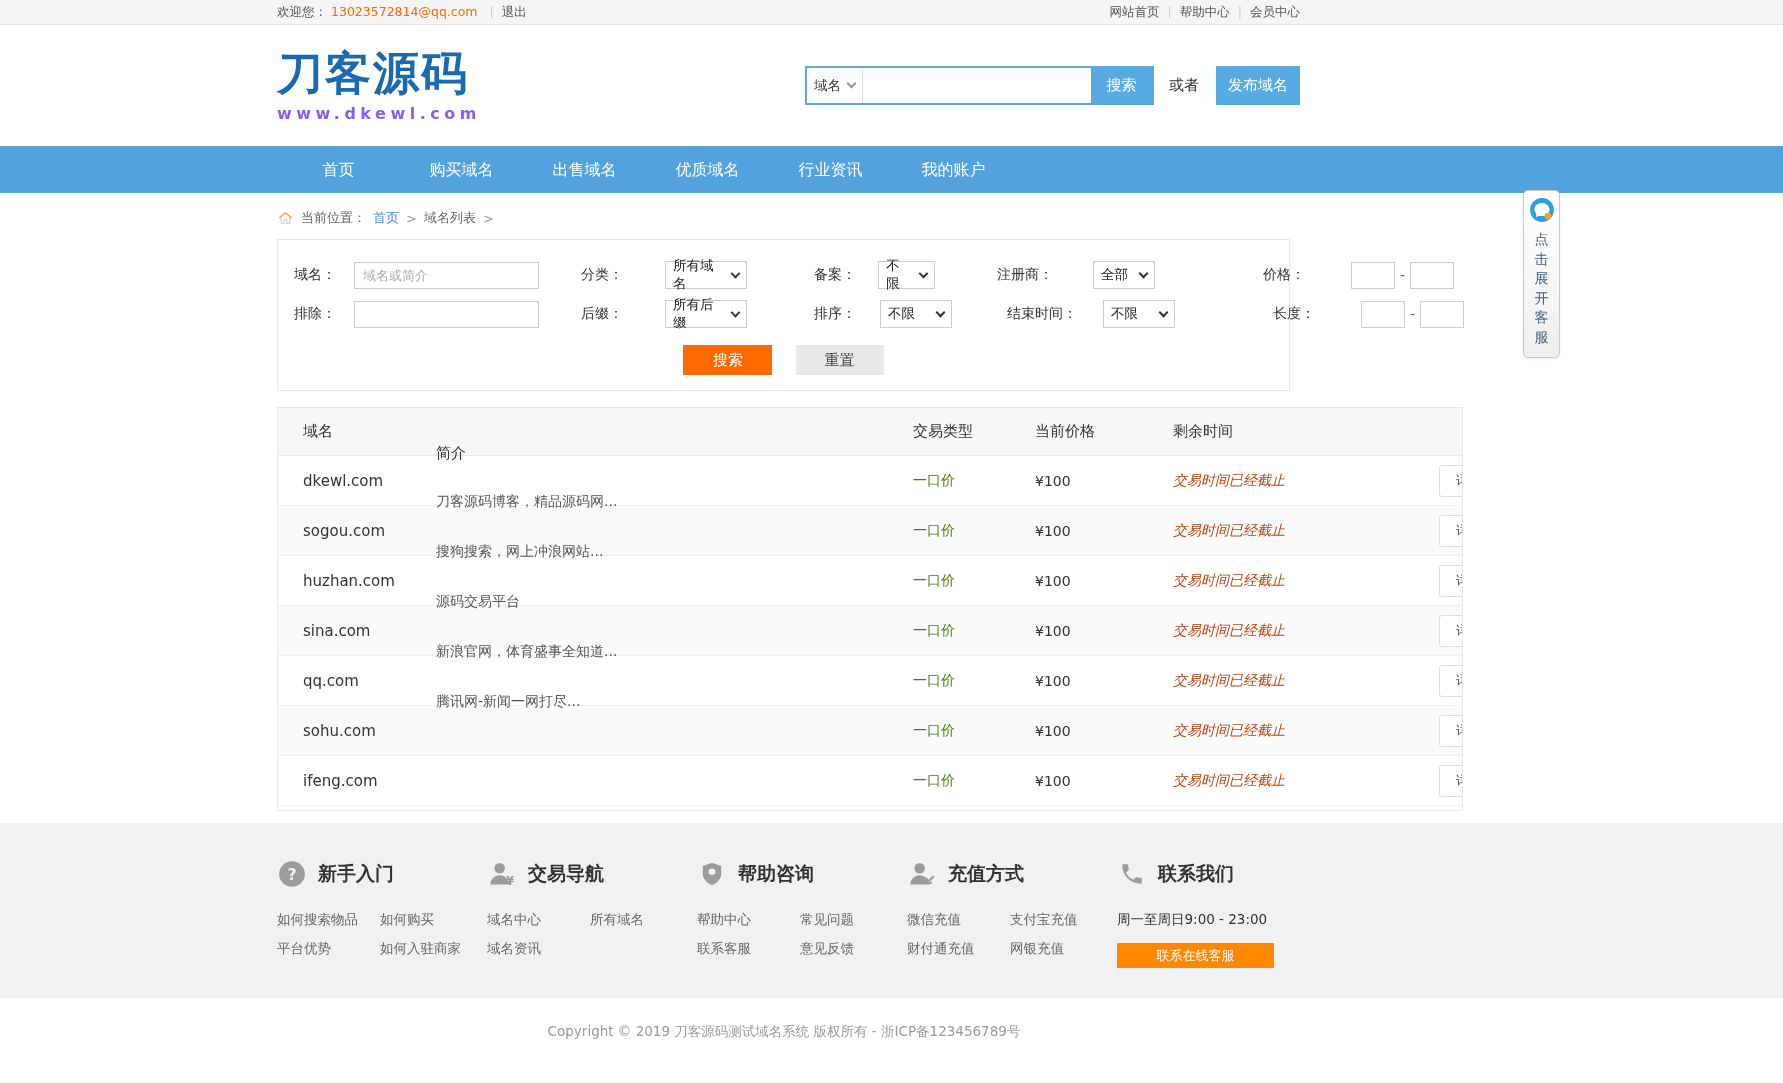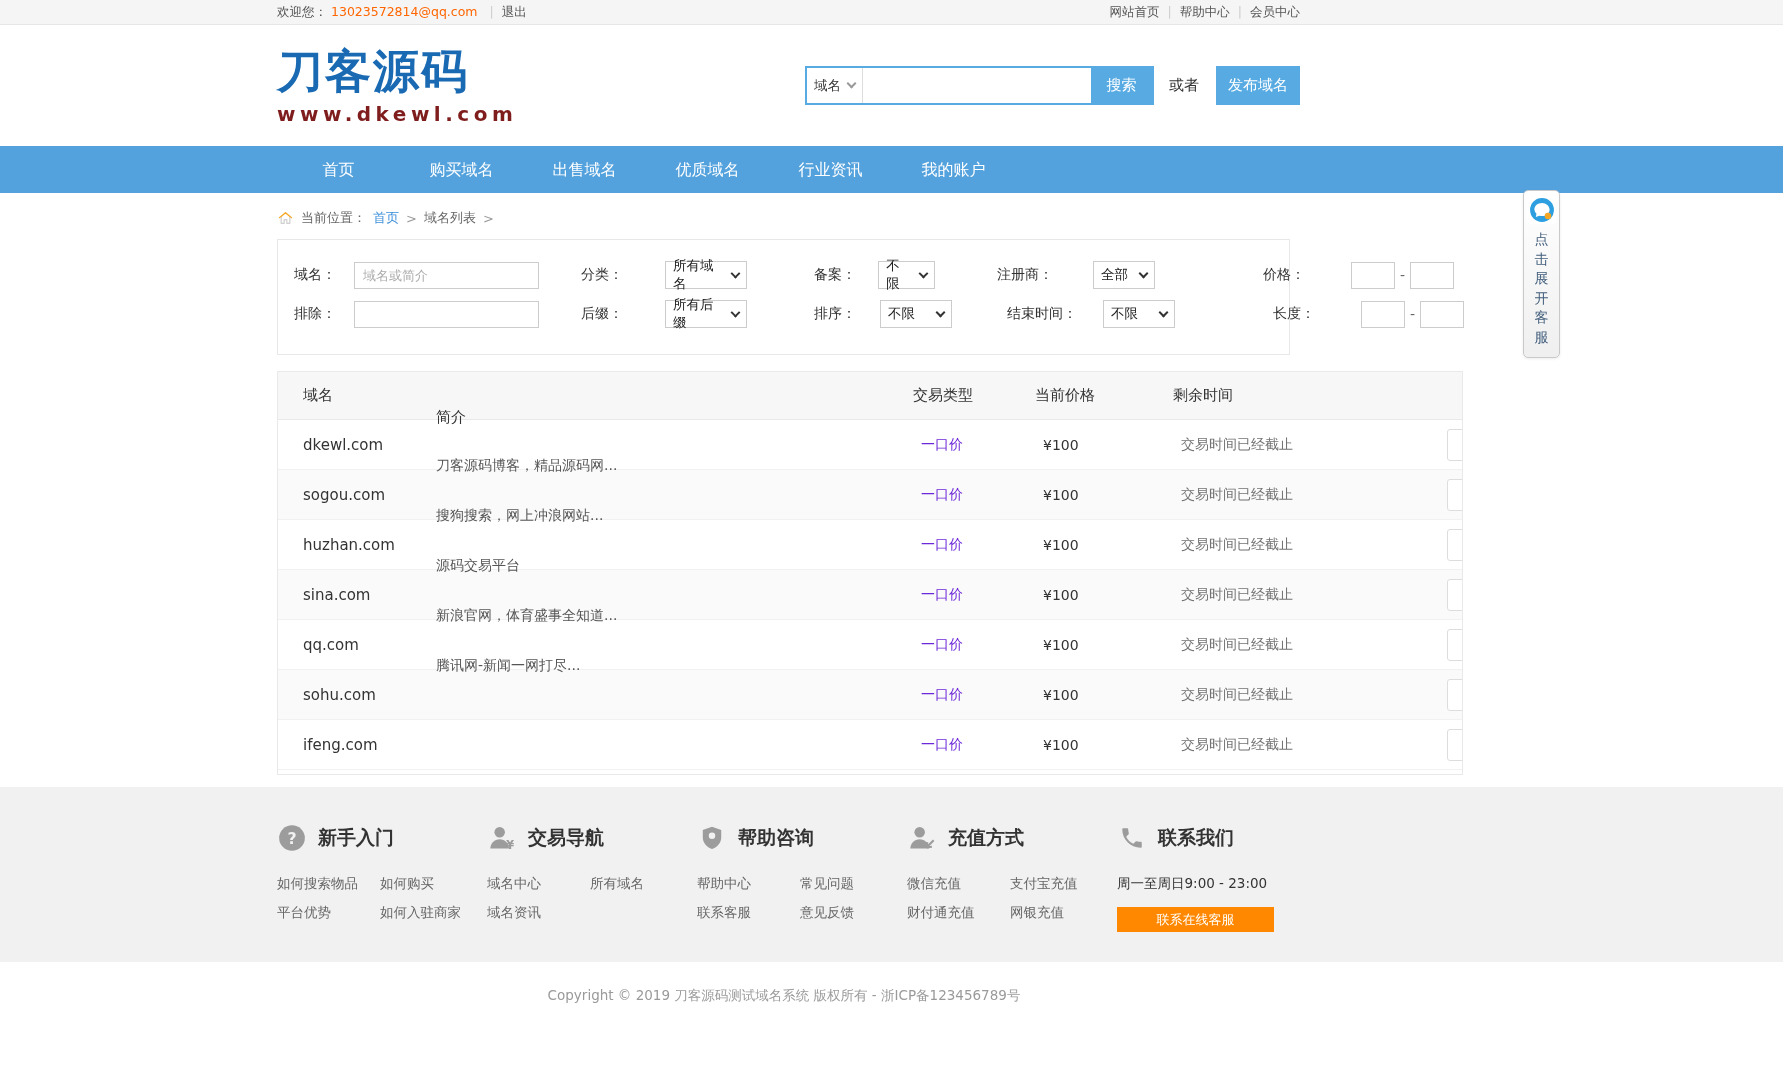--- a/index.html
+++ b/index.html
@@ -15,21 +15,21 @@
   .topbar .inner { display:flex; justify-content:space-between; align-items:center; height:100%; }
   .topbar a { text-decoration:none; color:#555; cursor:pointer; }
   .email { color:#ff6600 !important; margin:0 4px; }
   .tsep { color:#ccc; margin:0 8px; }
 
   
   .header { height:121px; }
   .header .inner { display:flex; align-items:center; justify-content:space-between; height:100%; }
   .logo { line-height:1; cursor:pointer; }
   .logo-title { font-size:46px; font-weight:900; color:#1a6ab3; letter-spacing:2px; }
-  .logo-sub { font-size:20px; font-weight:bold; color:#7f1d1d; letter-spacing:4.5px; margin-top:10px; }
+  .logo-sub { font-size:16px; font-weight:bold; color:#8b5cf6; letter-spacing:4.5px; margin-top:10px; }
   .search-area { display:flex; align-items:center; }
   .search-group { display:flex; height:39px; border:2px solid #58abe2; background:#fff; }
   .search-cat { width:56px; display:flex; align-items:center; justify-content:space-between; padding:0 7px; border-right:1px solid #ddd; font-size:13.5px; color:#333; cursor:pointer; background:#fff; }
   .chev { width:7px; height:7px; border:solid #999; border-width:0 2px 2px 0; transform:rotate(45deg); margin-top:-4px; }
   .chev.dark { border-color:#333; }
   .search-input { width:228px; border:none; outline:none; padding:0 8px; font-size:14px; }
   .search-btn { width:61px; background:#58abe2; color:#fff; border:none; font-size:15px; cursor:pointer; }
   .or-text { font-size:15px; color:#333; margin:0 17px 0 15px; }
   .publish-btn { width:84px; height:39px; background:#58abe2; color:#fff; border:none; font-size:15px; cursor:pointer; }
 
@@ -67,23 +67,23 @@
   .c-domain { width:158px; padding-left:25px; }
   .c-desc { width:477px;margin-top:43px; }
   .c-type { width:122px; }
   .c-price { width:138px; }
   .c-time { width:232px; }
   .c-act { flex:1;margin-left:34px; }
   .trow { display:flex; align-items:center; height:50px; border-bottom:1px solid #f1f1f1; font-size:14px; }
   .trow:nth-child(even) { background:#fafafa; }
   .trow .c-domain { font-size:15px; color:#333; }
   .trow .c-desc { color:#555; }
-  .trow .c-type { color:#6d28d9;margin-left:8px; }
+  .trow .c-type { color:#4d7c0f; }
   .trow .c-price { color:#333; }
-  .trow .c-time { color:#737373; }
+  .trow .c-time { color:#c2410c;font-style:italic; }
   .detail-btn { padding:6px 16px; border:1px solid #ddd; border-radius:3px; background:#fff; color:#555; font-size:13px; cursor:pointer; }
 
   
   .footer { margin-top:12px; background:#f1f1f1; padding:36px 0 30px 0; }
   .footer-inner { margin-left:277px; width:1210px; display:flex; }
   .fsec { width:210px; }
   .fsec.last { width:260px; }
   .fs-head { display:flex; align-items:center; gap:11px; margin-bottom:22px; }
   .fs-title { font-size:19px; font-weight:bold; color:#333; }
   .fs-icon { width:30px; height:30px; display:flex; align-items:center; justify-content:center; }
@@ -219,20 +219,24 @@
           <span class="chev dark"></span>
         </span>
       </div>
     <div class="fg" style="margin-left:98px;">
         <span class="flabel w5">长度：</span>
       <input class="fsmall" style="">
         <span class="dash">-</span>
         <input class="fsmall" style="">
       </div>
   </div>
+  <div class="fbuttons">
+    <button class="btn-search">搜索</button>
+    <button class="btn-reset">重置</button>
+  </div>
 </div>
 
 <div class="table-box">
   <div class="thead">
       <div class="cell c-domain">域名</div>
       <div class="cell c-desc">简介</div>
       <div class="cell c-type">交易类型</div>
       <div class="cell c-price">当前价格</div>
       <div class="cell c-time">剩余时间</div>
     </div>

